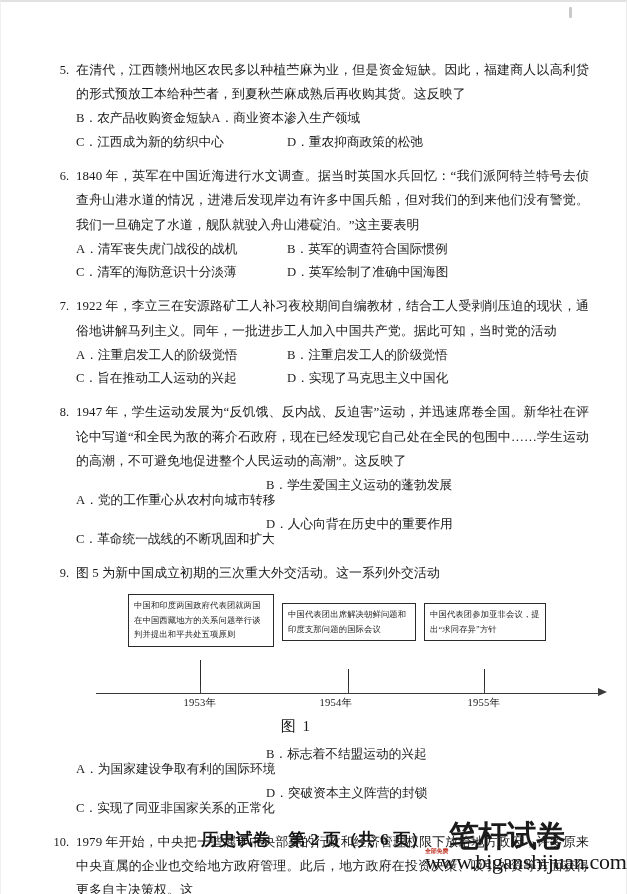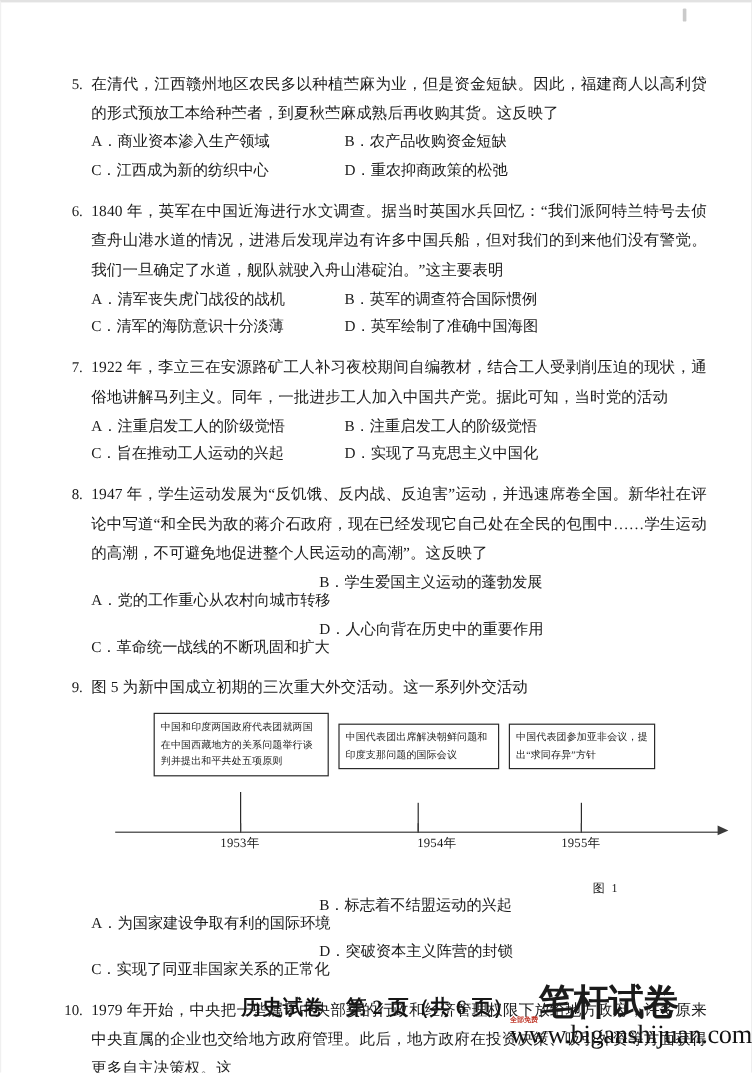--- a/index.html
+++ b/index.html
@@ -136,31 +136,30 @@
   .tl-tick.t3 { left: 408px; }
 
   .tl-year {
     position: absolute;
     top: 103px;
     font-size: 10.6px;
     transform: translateX(-50%);
     letter-spacing: 0.2px;
   }
   .tl-year.y1 { left: 124px; }
-  .tl-year.y2 { left: 288px; }
+  .tl-year.y2 { left: 260px; }
   .tl-year.y3 { left: 408px; }
 
   .fig-cap {
     position: absolute;
     left: 0; top: 124px;
     width: 440px;
-    text-align: right;
-    font-size: 10px;
+    text-align: center;
+    font-size: 15px;
     letter-spacing: 1.5px;
-    margin-top: 16px;
   }
 
   
   .footer {
     position: absolute;
     left: 0; top: 826px;
     width: 627px;
     text-align: center;
   }
   .footer-text {
@@ -210,22 +209,22 @@
   <div class="top-speck"></div>
 
   <div class="content">
 
     <div class="q">
       <div class="q-num">5.</div>
       <div class="q-body">
         <div class="q-stem">在清代，江西赣州地区农民多以种植苎麻为业，但是资金短缺。因此，福建商人以高利贷的形式预放工本给种苎者，到夏秋苎麻成熟后再收购其货。这反映了</div>
         <div class="opts">
           <div class="opt-row">
+            <div class="opt"><span class="lbl">B．</span><span>农产品收购资金短缺</span></div>
             <div class="opt opt-a"><span class="lbl">A．</span><span>商业资本渗入生产领域</span></div>
-            <div class="opt"><span class="lbl">B．</span><span>农产品收购资金短缺</span></div>
           </div>
           <div class="opt-row">
             <div class="opt opt-c"><span class="lbl">C．</span><span>江西成为新的纺织中心</span></div>
             <div class="opt"><span class="lbl">D．</span><span>重农抑商政策的松弛</span></div>
           </div>
         </div>
       </div>
     </div>
 
     <div class="q">

